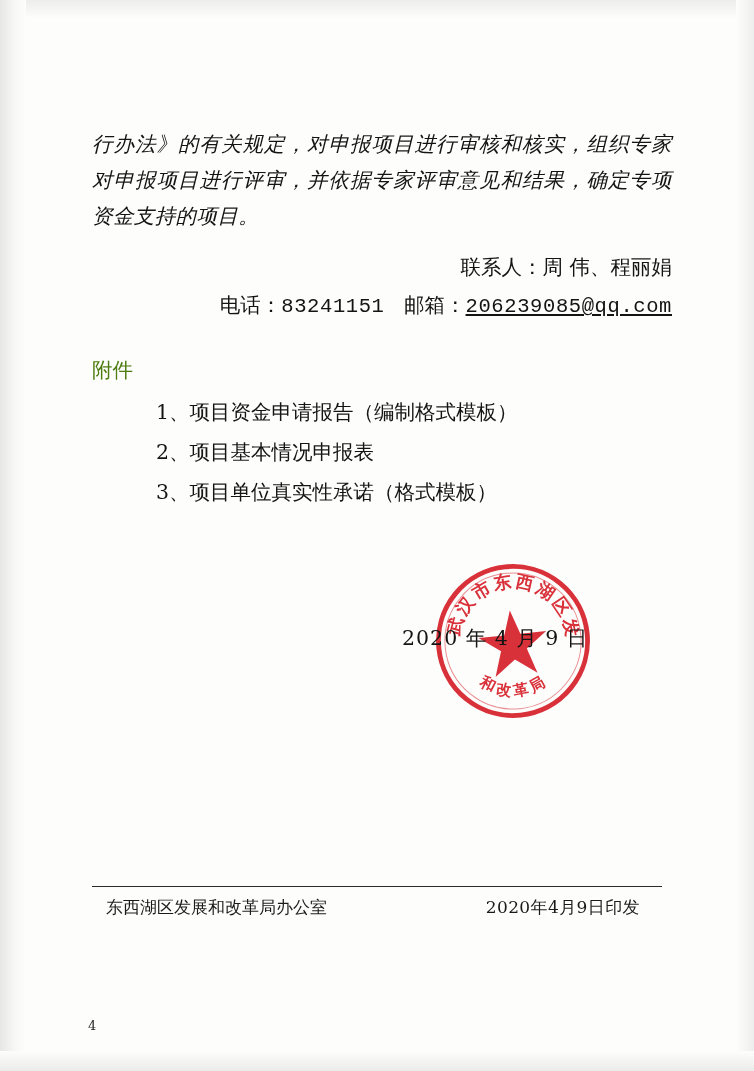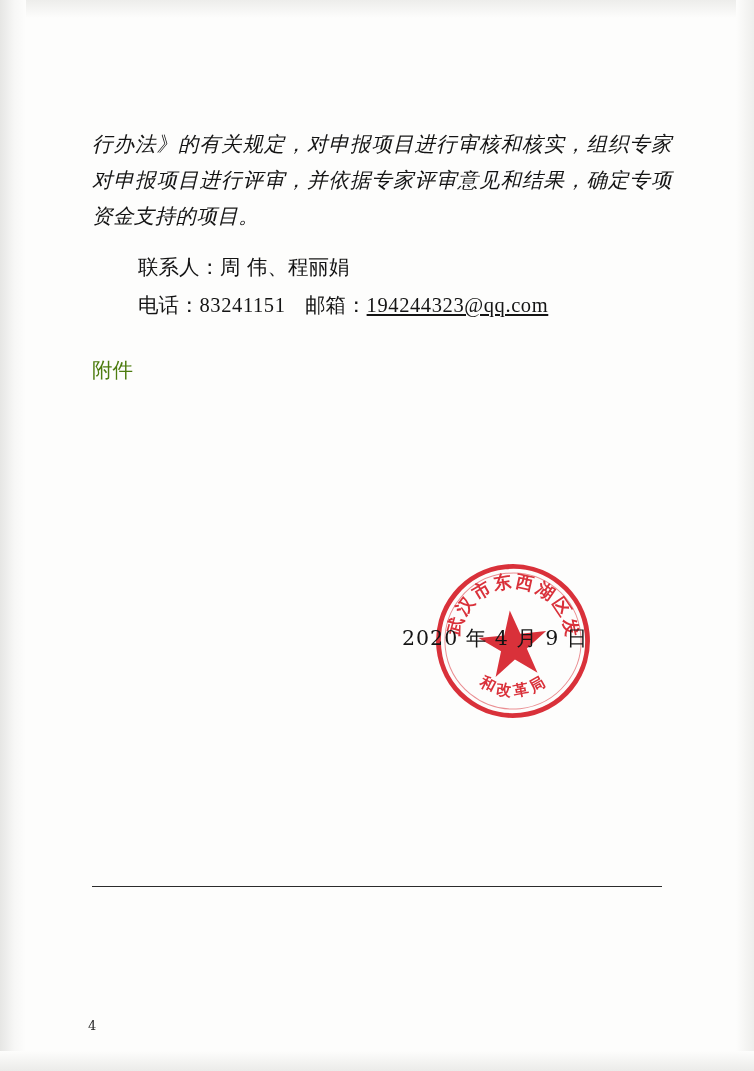--- a/index.html
+++ b/index.html
@@ -72,27 +72,28 @@
     position: absolute;
     left: 92px;
     top: 248px;
     width: 580px;
     font-size: 20.5px;
     line-height: 38px;
     color: #141414;
   }
   .contact-line {
     padding-left: 46px;
+    text-align: right;
   }
   .link-underline {
     text-decoration: underline;
     text-underline-offset: 2px;
   }
   .mono-num {
-    font-family: Liberation Serif, serif;
+    font-family: Liberation Mono, monospace;
     letter-spacing: 0.6px;
   }
 
   .attach-title {
     position: absolute;
     left: 92px;
     top: 356px;
     font-size: 20.5px;
     color: #4d7c0f;
   }
@@ -178,26 +179,31 @@
   <div class="scan-edge-right"></div>
   <div class="scan-edge-bottom"></div>
 
   <div class="body-text">
     <p>行办法》的有关规定，对申报项目进行审核和核实，组织专家对申报项目进行评审，并依据专家评审意见和结果，确定专项资金支持的项目。</p>
   </div>
 
   <div class="contact-block">
     <div class="contact-line">联系人：周  伟、程丽娟</div>
     <div class="contact-line">
-      <span>电话：</span><span class="mono-num">83241151</span>&nbsp;&nbsp;&nbsp;<span>邮箱：</span><span class="link-underline mono-num">194244323@qq.com</span>
+      <span>电话：</span><span class="mono-num">83241151</span>&nbsp;&nbsp;&nbsp;<span>邮箱：</span><span class="link-underline mono-num">206239085@qq.com</span>
     </div>
   </div>
 
   <div class="attach-title">附件</div>
 
+  <div class="attach-list">
+    <div class="attach-item">1、项目资金申请报告（编制格式模板）</div>
+    <div class="attach-item">2、项目基本情况申报表</div>
+    <div class="attach-item">3、项目单位真实性承诺（格式模板）</div>
+  </div>
 
   <svg class="seal" viewBox="0 0 200 200">
     <g transform="rotate(-6 100 100)">
       <circle cx="100" cy="100" r="92" fill="none" stroke="#d7202a" stroke-width="6"></circle>
       <circle cx="100" cy="100" r="84" fill="none" stroke="#d7202a" stroke-width="1.2" opacity="0.55"></circle>
       <path id="sealArc" d="M 100,100 m -66,0 a 66,66 0 1,1 132,0" fill="none"></path>
       <text fill="#d7202a" font-size="22" font-family="DejaVu Serif, serif" font-weight="bold" letter-spacing="3">
         <textPath href="#sealArc" startOffset="6%">武汉市东西湖区发展</textPath>
       </text>
       <path id="sealArcBottom" d="M 100,100 m -62,30 a 70,70 0 0,0 124,0" fill="none"></path>
@@ -207,17 +213,19 @@
       <polygon points="100,62 110,92 142,92 116,111 126,142 100,123 74,142 84,111 58,92 90,92" fill="#d7202a"></polygon>
     </g>
   </svg>
 
   <div class="signature">
     <div class="sig-date">2020 年 4 月 9 日</div>
   </div>
 
   <div class="footer-rule"></div>
   <div class="footer-row">
+    <div class="footer-left">东西湖区发展和改革局办公室</div>
+    <div class="footer-right">2020年4月9日印发</div>
   </div>
 
   <div class="page-number">4</div>
 
 </div>
 
 </body></html>

